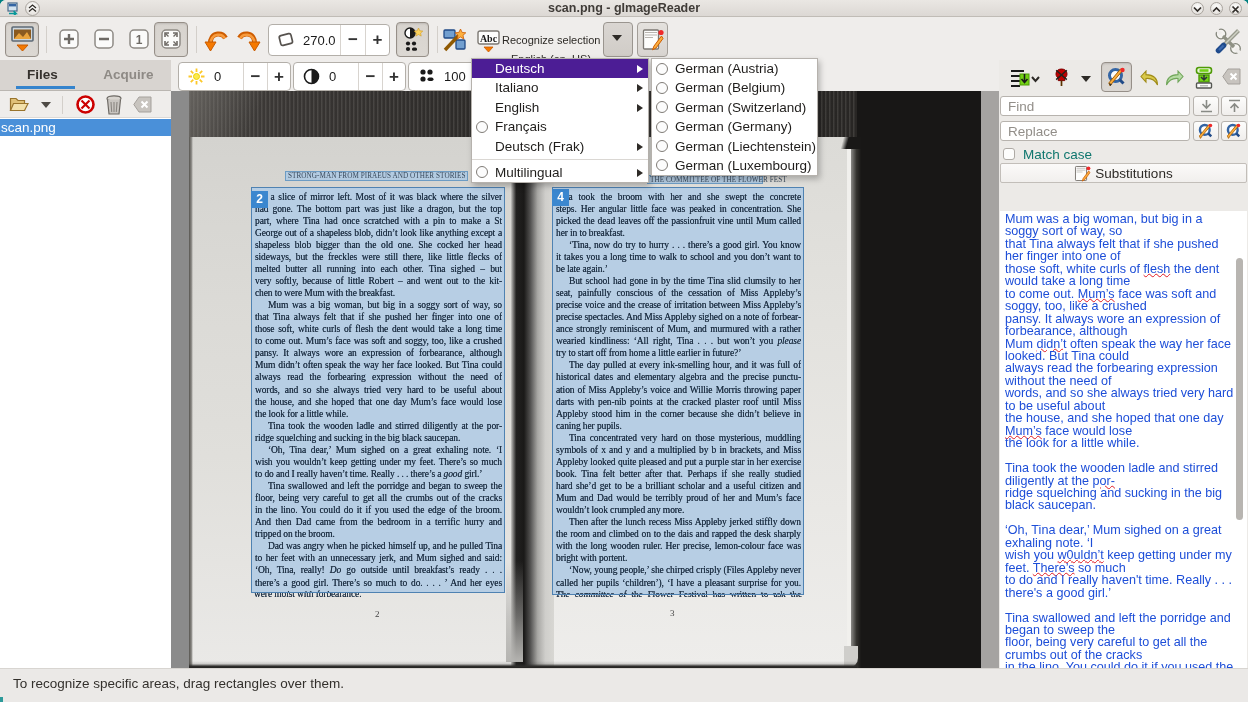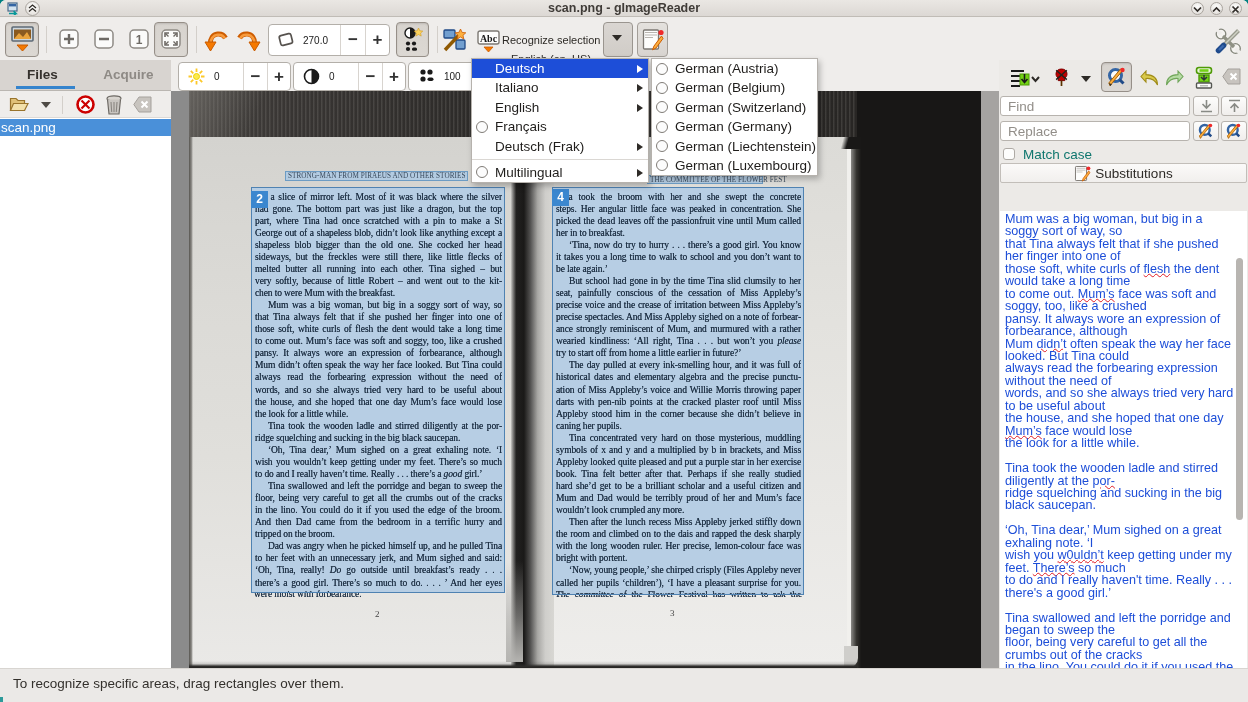--- a/index.html
+++ b/index.html
@@ -13,21 +13,21 @@
 #title { position:absolute; top:1px; width:100%; text-align:center; font-size:12.5px; font-weight:bold; color:#403c38; }
 .circbtn { position:absolute; top:1px; width:15px; height:15px; border-radius:50%;
   background:radial-gradient(circle at 50% 35%,#fdfdfc,#dedad5); border:1px solid #a9a49e;
   color:#2f2b27; font-size:10px; font-weight:bold; text-align:center; line-height:13px; }
 
 #toolbar { position:absolute; left:0; top:18px; width:1248px; height:42px; background:#efedeb; }
 .tbtn { position:absolute; border-radius:4px; }
 .pressed { background:linear-gradient(#d7d3ce,#dcd8d3); border:1px solid #968f88; box-shadow:inset 0 1px 2px rgba(0,0,0,.12); }
 .sep { position:absolute; width:1px; background:#d3cfca; }
 .spin { position:absolute; background:#fff; border:1px solid #b3afa9; border-radius:4px; display:flex; align-items:center; }
-.spin .val { font-size:10px; color:#1a1a1a; }
+.spin .val { font-size:13px; color:#1a1a1a; }
 .spin .dv { width:1px; height:100%; background:#d8d4cf; }
 .spin .pm { font-size:17px; color:#333; text-align:center; flex:none; font-weight:bold;}
 
 #tabbar { position:absolute; left:0; top:60px; width:171px; height:31px; background:#d8d4d0; border-bottom:1px solid #bab6b1; }
 #tabbar .tab1 { position:absolute; left:0px; top:0; width:85px; height:31px; text-align:center; font-size:13.5px; font-weight:bold; color:#35312d; line-height:29px;}
 #tabbar .tab1 u { position:absolute; left:16px; right:10px; bottom:2px; height:3px; background:#3584cd; }
 #tabbar .tab2 { position:absolute; left:86px; top:0; width:85px; height:31px; text-align:center; font-size:13.5px; font-weight:bold; color:#8e8a85; line-height:29px; }
 #imgbar { position:absolute; left:171px; top:60px; width:828px; height:32px; background:#efedeb; }
 
 #leftpanel { position:absolute; left:0; top:92px; width:171px; height:576px; background:#fff; }
@@ -49,21 +49,21 @@
 .sqbtn { position:absolute; background:linear-gradient(#fdfdfc,#f0eeec); border:1px solid #b7b3ae; border-radius:3px; display:flex; align-items:center; justify-content:center; }
 #rtext { position:absolute; left:1px; top:126px; width:247px; height:482px; background:#fff; font-size:12.6px; line-height:12.45px; color:#1d4ed8; padding:2px 0 0 5px; overflow:hidden;margin-top:25px; }
 #rtext .sq { text-decoration:underline; text-decoration-style:wavy; text-decoration-color:#e01b24; text-decoration-thickness:1px; text-underline-offset:0px; }
 #rscroll { position:absolute; left:237px; top:198px; width:7px; height:262px; background:#b8b5b1; border-radius:4px; }
 #subsbar2 { position:absolute; left:1px; top:103px; width:247px; height:20px; background:linear-gradient(#fbfaf9,#f1efed); border:1px solid #c2beb9; border-radius:2px; font-size:13.5px; color:#2e2b27; display:flex; align-items:center; justify-content:center; gap:4px;}
 
 #statusbar { position:absolute; left:0; top:668px; width:1248px; height:34px; background:#ebe9e7; border-top:1px solid #d8d5d1; font-size:13.5px; color:#33302c; line-height:30px; padding-left:13px; }
 
 .menu { position:absolute; background:#fff; border:1px solid #b6b2ad; box-shadow:2px 3px 6px rgba(0,0,0,.25); z-index:50; }
 .mi { position:relative; height:19.4px; font-size:13.5px; color:#1f1d1b; line-height:19.4px; padding-left:23px; }
-.mi.hl { background:#1d4ed8; color:#fff; }
+.mi.hl { background:#4c1d95; color:#fff; }
 .mi .arr { position:absolute; right:5px; top:6px; width:0; height:0; border-left:6px solid #2e2b27; border-top:4px solid transparent; border-bottom:4px solid transparent; }
 .mi.hl .arr { border-left-color:#fff; }
 .mi .radio { position:absolute; left:4px; top:3.5px; width:12px; height:12px; border:1px solid #807c77; border-radius:50%; background:#fcfcfc; }
 .msep { height:1px; background:#dad7d3; margin:3px 0; }
 </style>
 </head>
 <body>
 <div id="win">
   <div id="titlebar">
     <div id="title">scan.png - gImageReader</div>

